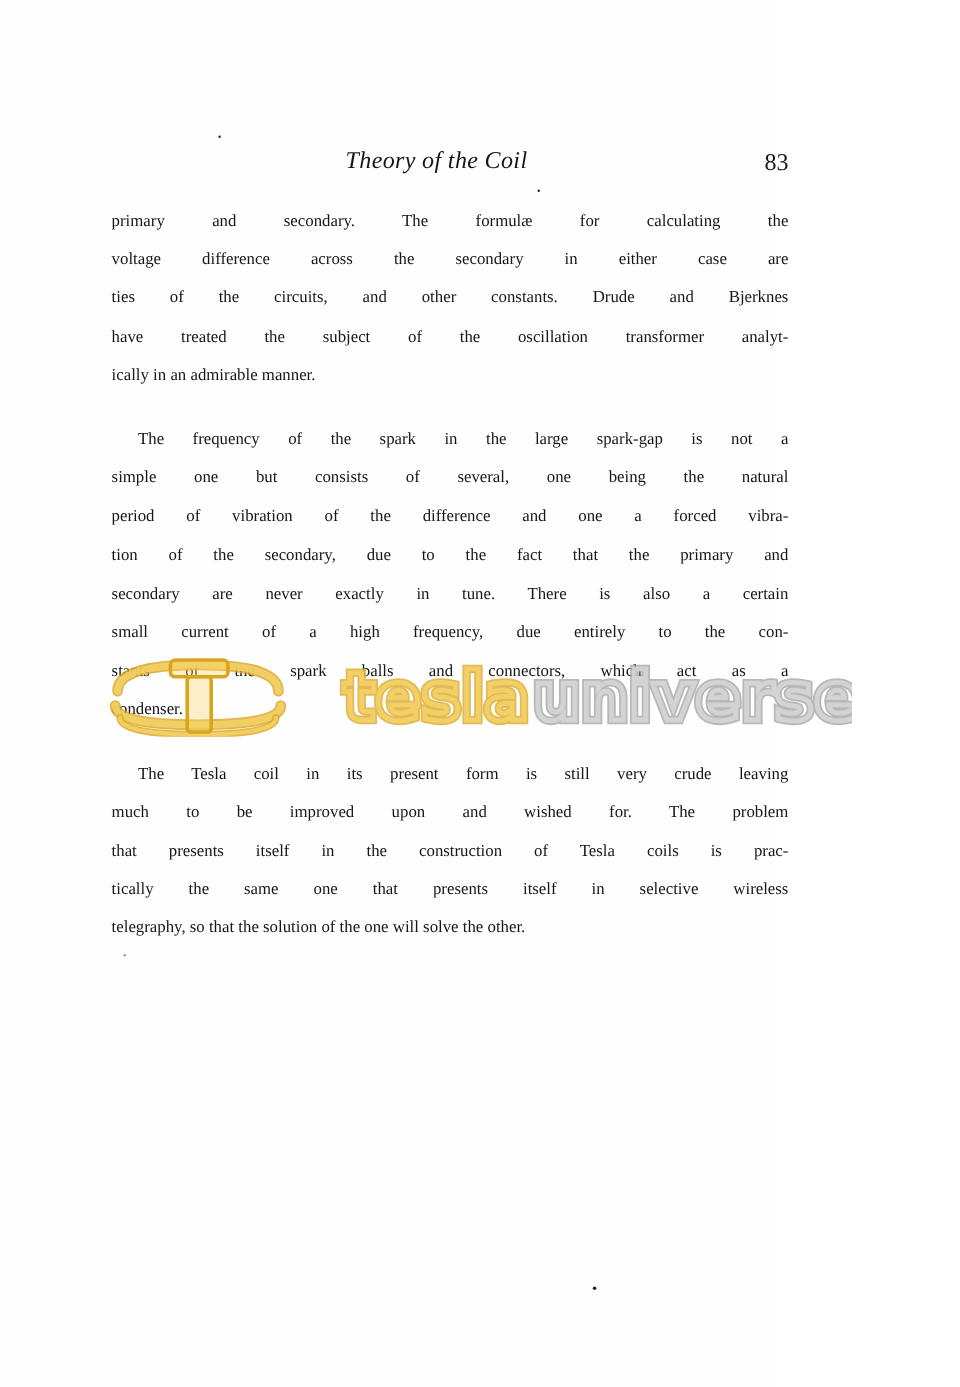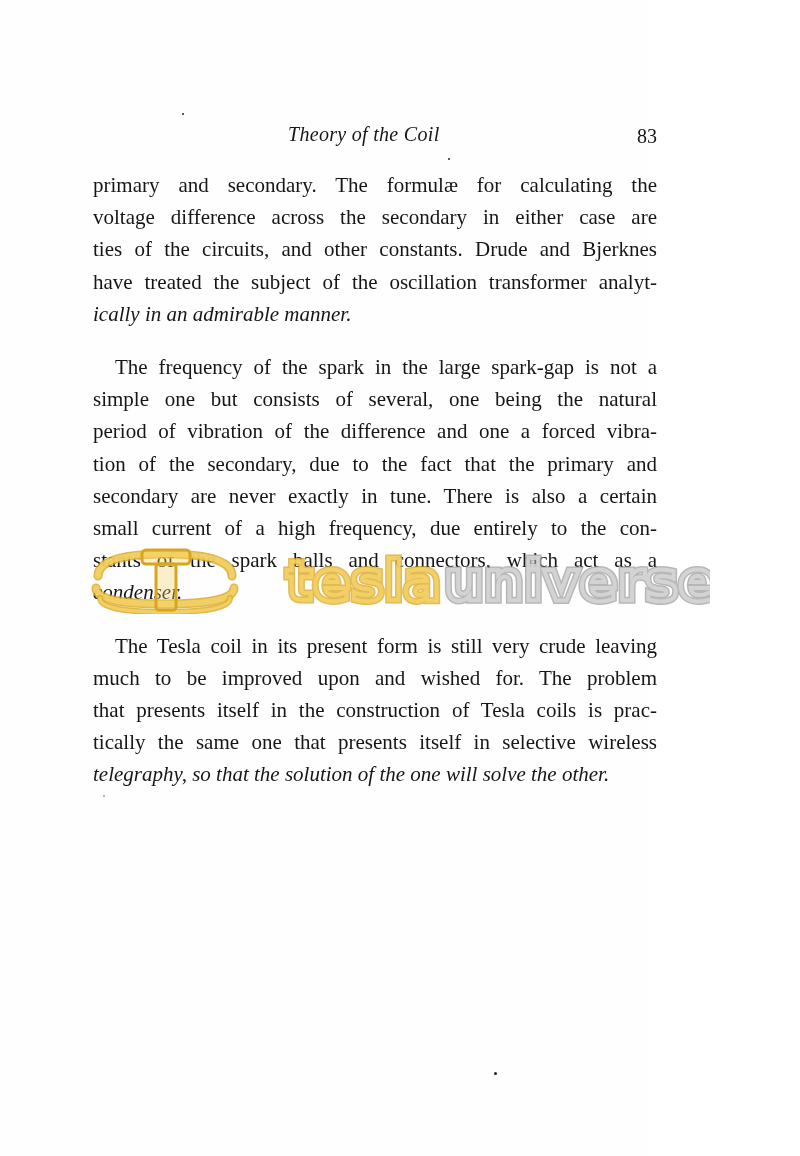--- a/index.html
+++ b/index.html
@@ -43,35 +43,34 @@
       font-size: 20px;
     }
     .text-block {
       position: absolute;
       top: 169px;
       left: 93px;
       width: 564px;
     }
     .para {
       margin: 0 0 5px 0;
-      font-size: 21px;
+      font-size: 14px;
       line-height: 32.2px;
       text-align: justify;
       text-align-last: left;
     }
     .para .line {
       display: block;
       text-align: justify;
       text-align-last: justify;
       white-space: nowrap;
       overflow: visible;
     }
     .para .line.last {
       text-align-last: left;
-      font-style: italic;
     }
     .para .line.indent {
       padding-left: 22px;
       margin-top: 21px;
     }
     .watermark {
       position: absolute;
       left: 90px;
       top: 546px;
       width: 620px;

